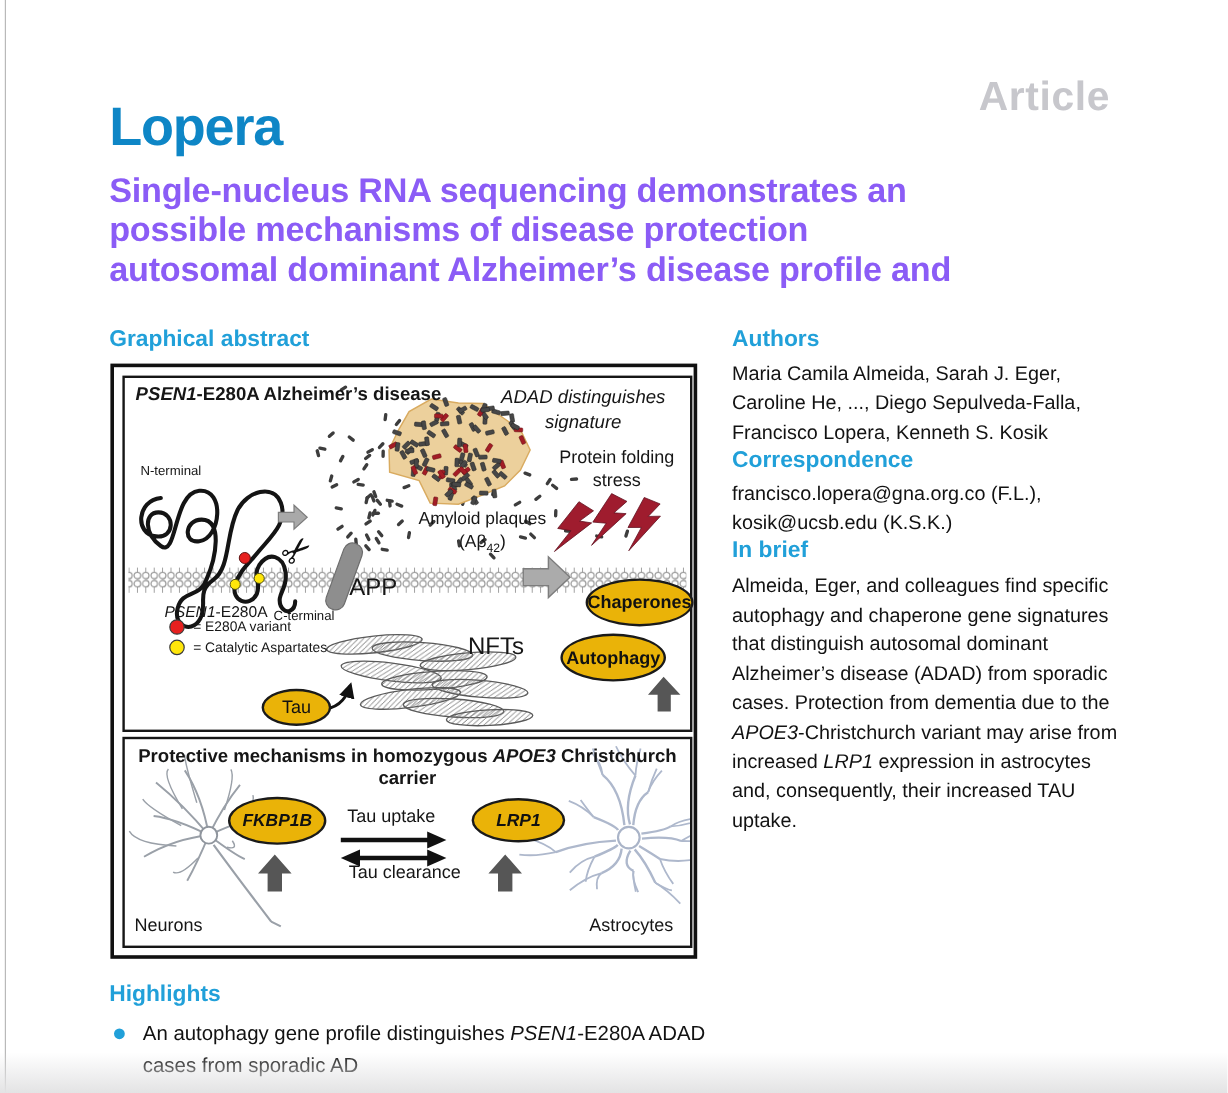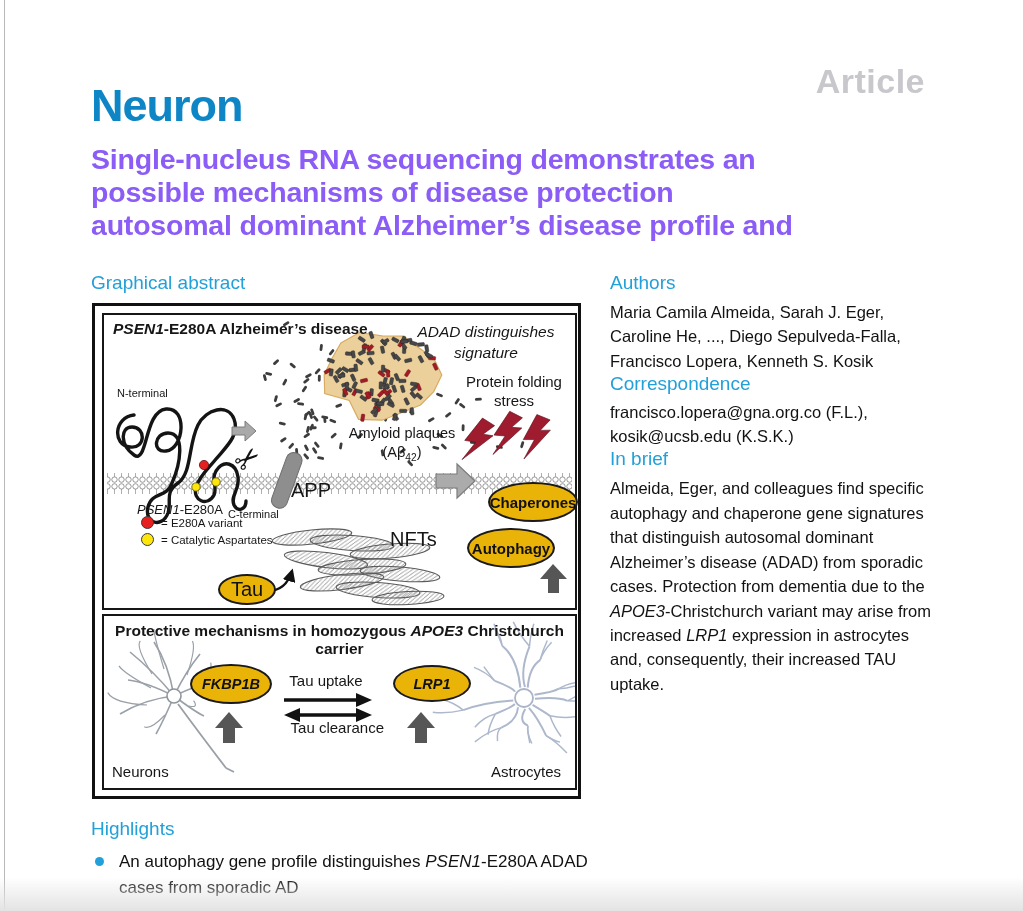--- a/index.html
+++ b/index.html
@@ -7,21 +7,21 @@
   .page{position:relative;width:1023px;height:911px;background:#ffffff;overflow:hidden;}
   .left-edge{position:absolute;left:4px;top:0;width:1px;height:100%;background:#b9b9b9;}
   .bottom-fade{position:absolute;left:0;right:0;bottom:0;height:34px;
     background:linear-gradient(to bottom,rgba(230,230,230,0),#e3e3e4);pointer-events:none;}
 
   .article-label{position:absolute;top:62px;right:98px;font-size:34px;font-weight:700;color:#c7c7cc;letter-spacing:0.5px;}
   .journal-logo{position:absolute;left:91px;top:80px;font-size:45px;font-weight:700;color:#0e86c6;letter-spacing:-1px;}
   .title{position:absolute;left:91px;top:143px;width:860px;font-size:28.5px;font-weight:700;color:#8b5cf6;line-height:33px;letter-spacing:-0.2px;}
   .title div{display:block;}
 
-  .sec-heading{font-size:19px;font-weight:400;color:#21a0d9;margin:0;}
+  .sec-heading{font-size:19px;font-weight:700;color:#21a0d9;margin:0;}
   .ga-heading{position:absolute;left:91px;top:272px;}
   .hl-heading{position:absolute;left:91px;top:818px;}
 
   
   .ga-box{position:absolute;left:92px;top:303px;width:483px;height:490px;border:3px solid #111;background:#fff;}
   .ga-panel{position:absolute;left:7px;width:471px;border:2px solid #161616;background:#fff;}
   .ga-panel1{top:7px;height:293px;}
   .ga-panel2{top:308px;height:172px;}
   .ga-panel svg{position:absolute;left:0;top:0;}
 
@@ -38,21 +38,21 @@
   .p2-title{left:0;top:6px;width:100%;text-align:center;font-size:15.5px;font-weight:700;}
   .tau-uptake{left:172px;top:56px;width:100px;text-align:center;font-size:15px;}
   .tau-clearance{left:164px;top:103px;width:116px;text-align:right;font-size:15px;}
   .neurons-label{left:8px;top:147px;font-size:15px;}
   .astro-label{left:387px;top:147px;font-size:15px;}
 
   .pill{position:absolute;background:#eab308;border:2.5px solid #1a1a1a;border-radius:50%;
     display:flex;align-items:center;justify-content:center;font-weight:700;color:#111;}
   .pill-chaperones{left:384px;top:167px;width:86px;height:36px;font-size:15px;}
   .pill-autophagy{left:363px;top:213px;width:84px;height:36px;font-size:15px;}
-  .pill-tau{left:114px;top:259px;width:54px;height:27px;font-size:20px;font-weight:400;}
+  .pill-tau{left:114px;top:259px;width:54px;height:27px;font-size:15px;font-weight:400;}
   .pill-fkbp1b{left:86px;top:48px;width:78px;height:36px;font-size:14.5px;font-style:italic;}
   .pill-lrp1{left:289px;top:49px;width:74px;height:33px;font-size:14.5px;font-style:italic;}
 
   .legend{position:absolute;left:37px;top:201px;}
   .legend-row{display:flex;align-items:center;margin-bottom:4px;}
   .dot{width:11px;height:11px;border-radius:50%;border:1.5px solid #3a3a3a;margin-right:7px;flex:0 0 auto;}
   .dot-red{background:#e6201f;}
   .dot-yellow{background:#ffe60a;}
   .legend-row span{font-size:11.5px;color:#161616;}
 
@@ -74,21 +74,21 @@
   .seg-i{font-style:italic;}
   sub{font-size:70%;}
 </style>
 </head>
 <body>
 
 <div class="page">
   <div class="left-edge"></div>
 
   <div class="article-label">Article</div>
-  <div class="journal-logo">Neuron</div>
+  <div class="journal-logo">Lopera</div>
 
   <h1 class="title" style="margin:0;">
     <div>Single-nucleus RNA sequencing demonstrates an</div>
     <div>possible mechanisms of disease protection</div>
     <div>autosomal dominant Alzheimer’s disease profile and</div>
   </h1>
 
   <h2 class="sec-heading ga-heading">Graphical abstract</h2>
 
   <div class="ga-box">

